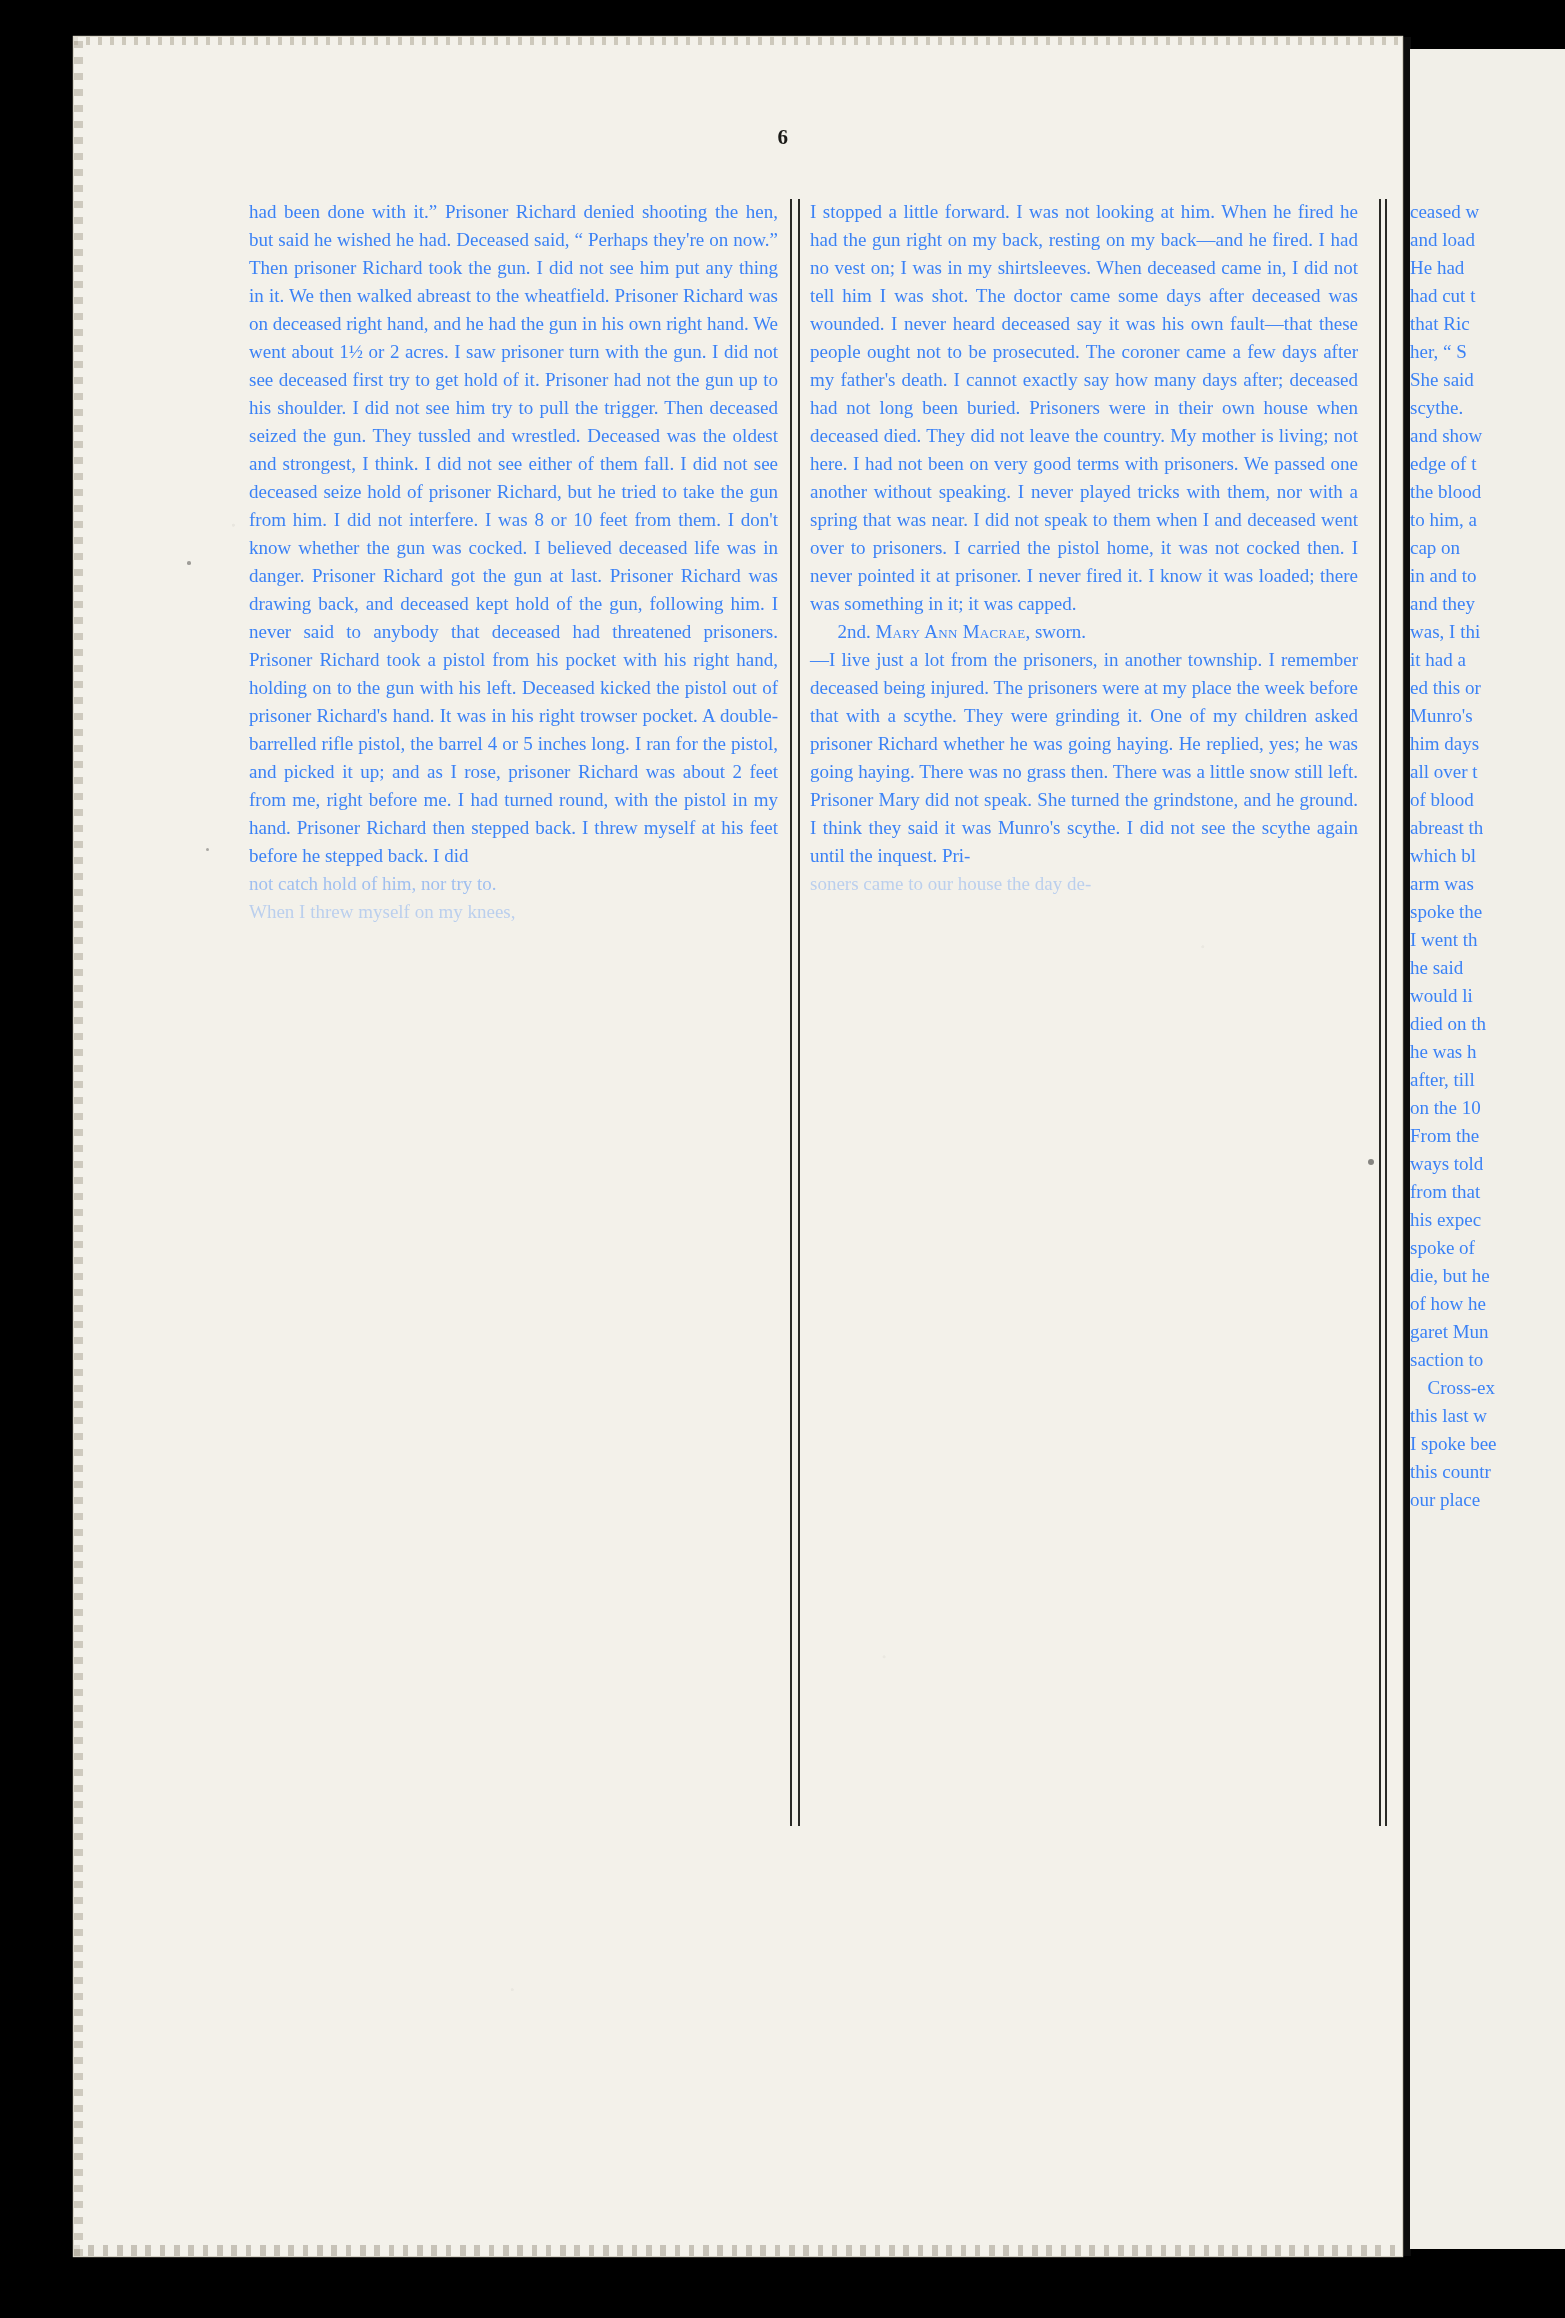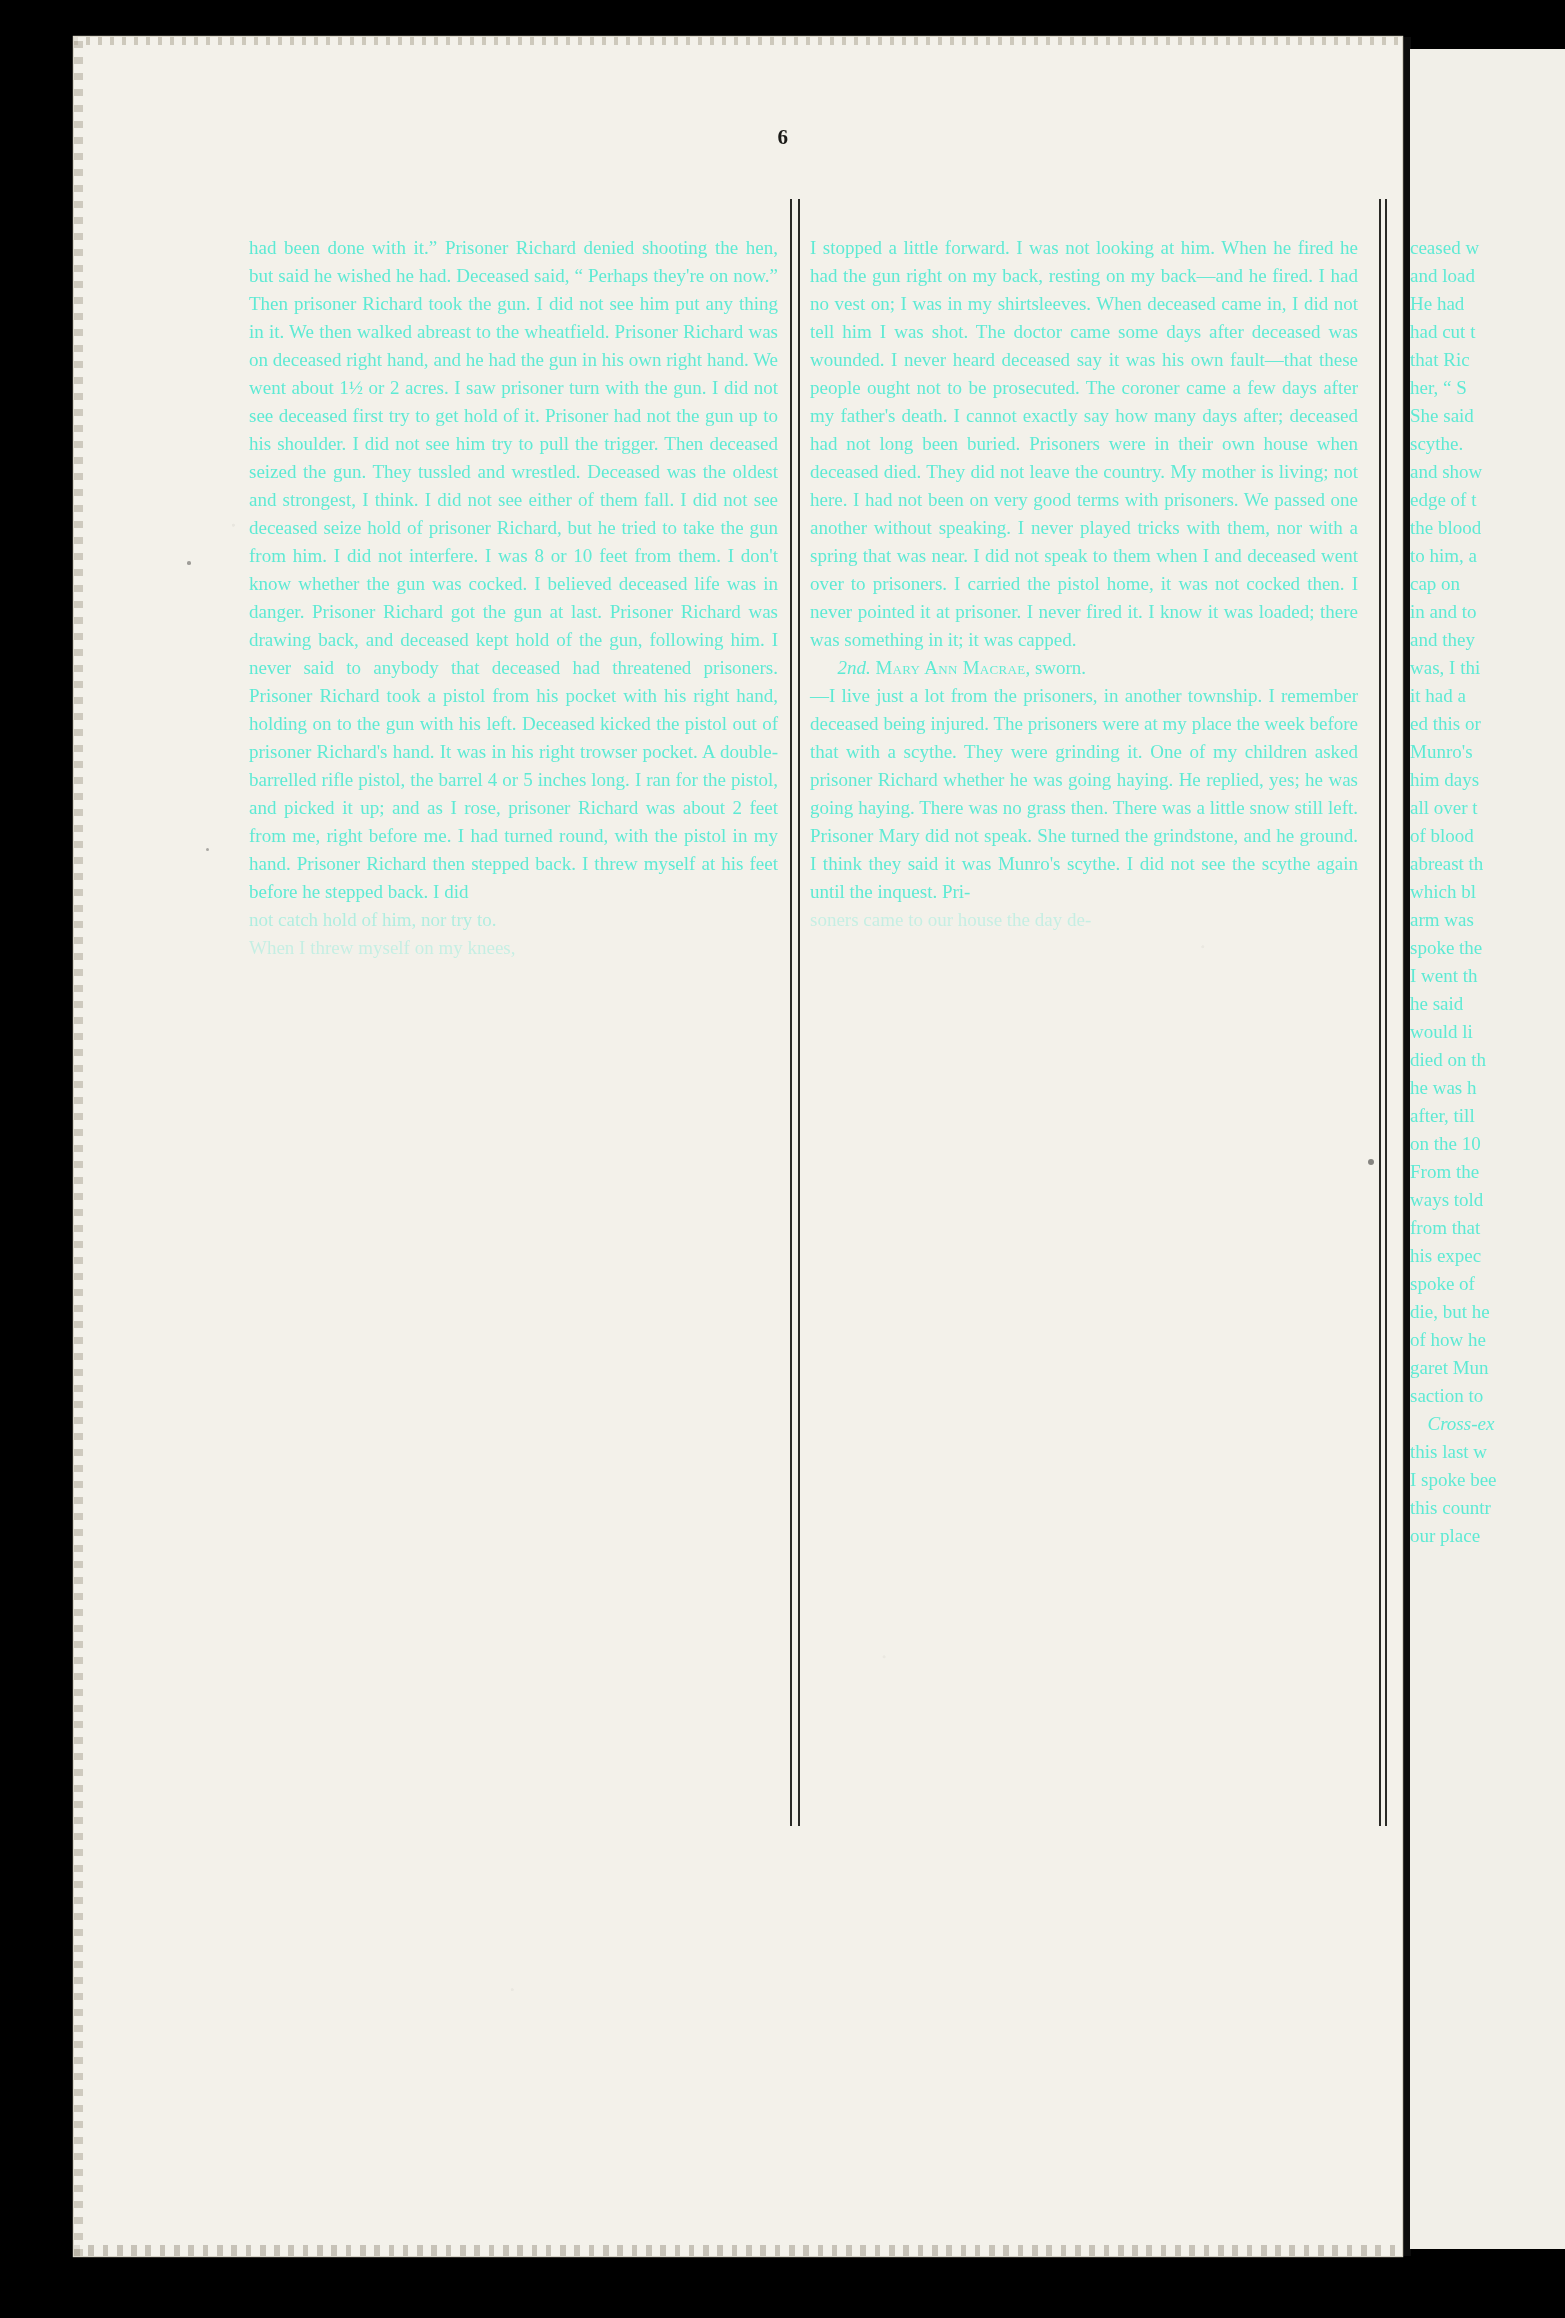--- a/index.html
+++ b/index.html
@@ -40,32 +40,31 @@
   
   .rule{position:absolute;top:199px;width:1.9px;height:1627px;background:#2a2a26;}
   .rule.r1{left:790px;}
   .rule.r2{left:798px;}
   .rule.r3{left:1379px;}
   .rule.r4{left:1385px;}
 
   .col{
     position:absolute;top:198px;
     font-size:19px;line-height:28px;
-    color:#5eead4;
+    color:#3b82f6;
     text-align:justify;
     -webkit-hyphens:none;hyphens:none;
     font-family:"Liberation Serif",serif;
-    margin-top:36px;
   }
   .col p{margin:0;}
   .col-left{left:249px;width:529px;}
   .col-mid{left:810px;width:548px;}
   .col-right{left:1410px;width:156px;text-align:left;}
   .smallcaps{font-variant:small-caps;letter-spacing:0.3px;}
-  .ital{font-style:italic;}
+  .ital{}
 
   
   .faded{opacity:.30;}
   .faded2{opacity:.45;}
 
   
   .noise{
     position:absolute;left:74px;top:37px;width:1328px;height:2219px;
     pointer-events:none;
     background:

